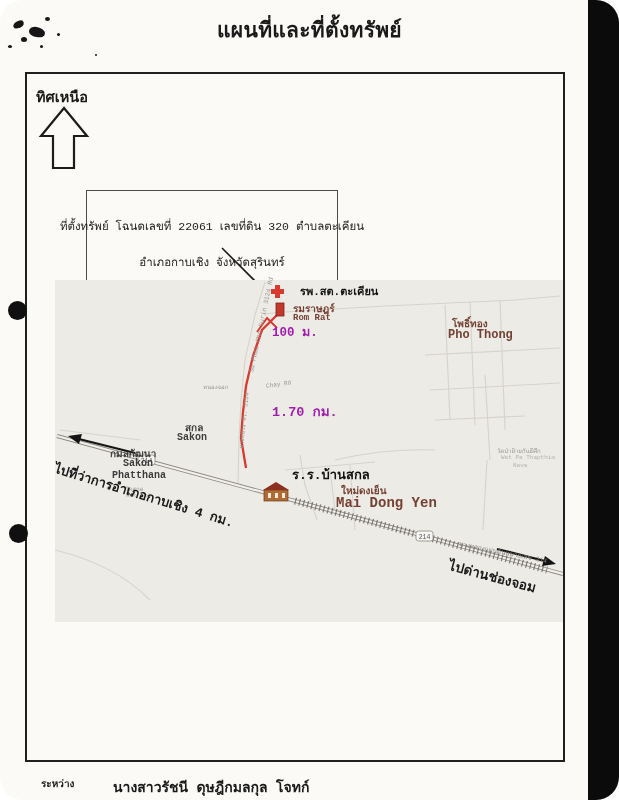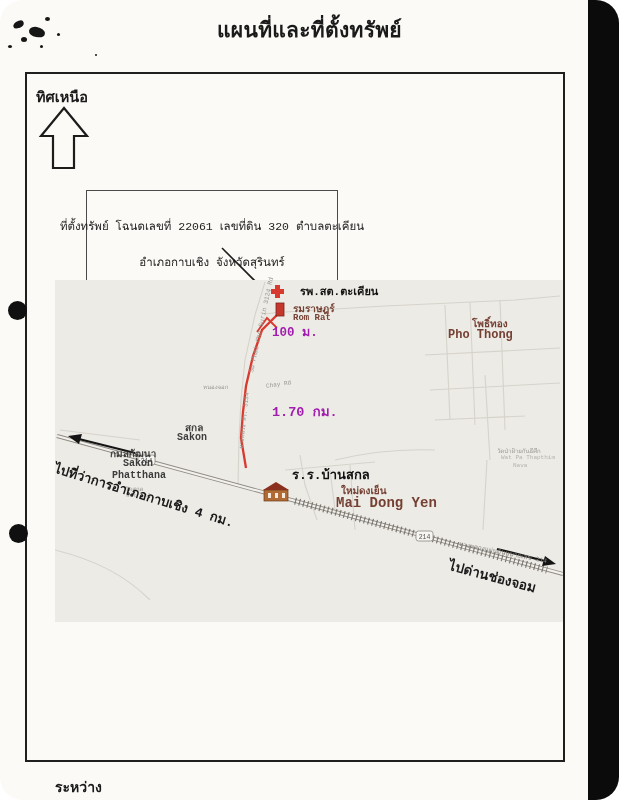--- a/index.html
+++ b/index.html
@@ -27,21 +27,21 @@
   .poi{color:#111;font-weight:bold;}
   .village{color:#744033;font-weight:bold;}
   .tinygray{color:#97958f;font-size:6px;}
   .red{color:#a21caf;font-weight:bold;}
   .rot{transform-origin:0 0;}
   
   .scan-band{left:588px;top:0;width:31px;height:800px;background:#0b0b0b;}
   .hole{width:19px;height:19px;border-radius:50%;background:#101010;}
   .smudge{background:#161616;}
   
-  .footer-label{left:55px;top:776px;font-size:14px;font-weight:600;}
+  .footer-label{left:41px;top:776px;font-size:10px;font-weight:600;}
   .footer-party{left:113px;top:776px;font-size:14px;font-weight:600;}
 </style>
 </head>
 <body>
 
 <div id="page">
 
   <div class="abs doc-title">แผนที่และที่ตั้งทรัพย์</div>
 
   <div class="abs smudge" style="left:13px;top:21px;width:11px;height:7px;border-radius:60% 40% 55% 45%;transform:rotate(-18deg);"></div>
@@ -152,30 +152,31 @@
     <div class="lbl poi" style="left:130px;top:140px;font-size:10px;color:#3c3c3c;">สกล</div>
     <div class="lbl poi" style="left:122px;top:152px;font-size:10px;color:#3c3c3c;">Sakon</div>
     <div class="lbl poi" style="left:55px;top:166px;font-size:10px;color:#3c3c3c;">กมลกัฒนา</div>
     <div class="lbl poi" style="left:68px;top:178px;font-size:10px;color:#3c3c3c;">Sakon</div>
     <div class="lbl poi" style="left:57px;top:190px;font-size:10px;color:#3c3c3c;">Phatthana</div>
     <div class="lbl tinygray" style="left:70px;top:204px;">วัดสกล</div>
     <div class="lbl tinygray" style="left:71px;top:212px;color:#b5b3ae;">Wat Skl</div>
     <div class="lbl poi" style="left:237px;top:184px;font-size:13px;">ร.ร.บ้านสกล</div>
     <div class="lbl village" style="left:286px;top:203px;font-size:10px;">ใหม่ดงเย็น</div>
     <div class="lbl village" style="left:281px;top:215px;font-size:14px;text-align:right;">Mai Dong Yen</div>
-    <div class="lbl village" style="left:397px;top:36px;font-size:10px;margin-left:20px;">โพธิ์ทอง</div>
+    <div class="lbl village" style="left:397px;top:36px;font-size:10px;">โพธิ์ทอง</div>
     <div class="lbl village" style="left:393px;top:48px;font-size:12px;">Pho Thong</div>
     <div class="lbl tinygray" style="left:442px;top:166px;">วัดป่าฝ้ายกันธีศึก</div>
     <div class="lbl tinygray" style="left:446px;top:174px;color:#b5b3ae;">Wat Pa Thapthim</div>
     <div class="lbl tinygray" style="left:458px;top:182px;color:#b5b3ae;">Nava</div>
     <div class="lbl rot" style="left:3px;top:178px;font-size:13px;font-weight:600;transform:rotate(17deg);">ไปที่ว่าการอำเภอกาบเชิง 4 กม.</div>
     <div class="lbl rot tinygray" style="left:405px;top:259px;font-size:6.5px;transform:rotate(11deg);color:#8a8880;">ทางหลวงแผ่นดินหมายเลข 214</div>
     <div class="lbl rot" style="left:397px;top:274px;font-size:13.5px;font-weight:600;transform:rotate(15deg);">ไปด่านช่องจอม</div>
   </div>
 
   <div class="abs hole" style="left:8px;top:301px;"></div>
   <div class="abs hole" style="left:9px;top:524px;"></div>
 
   <div class="abs scan-band"></div>
 
   <div class="abs footer-label">ระหว่าง</div>
+  <div class="abs footer-party">นางสาวรัชนี  ดุษฎีกมลกุล โจทก์</div>
 
 </div>
 
 </body></html>

